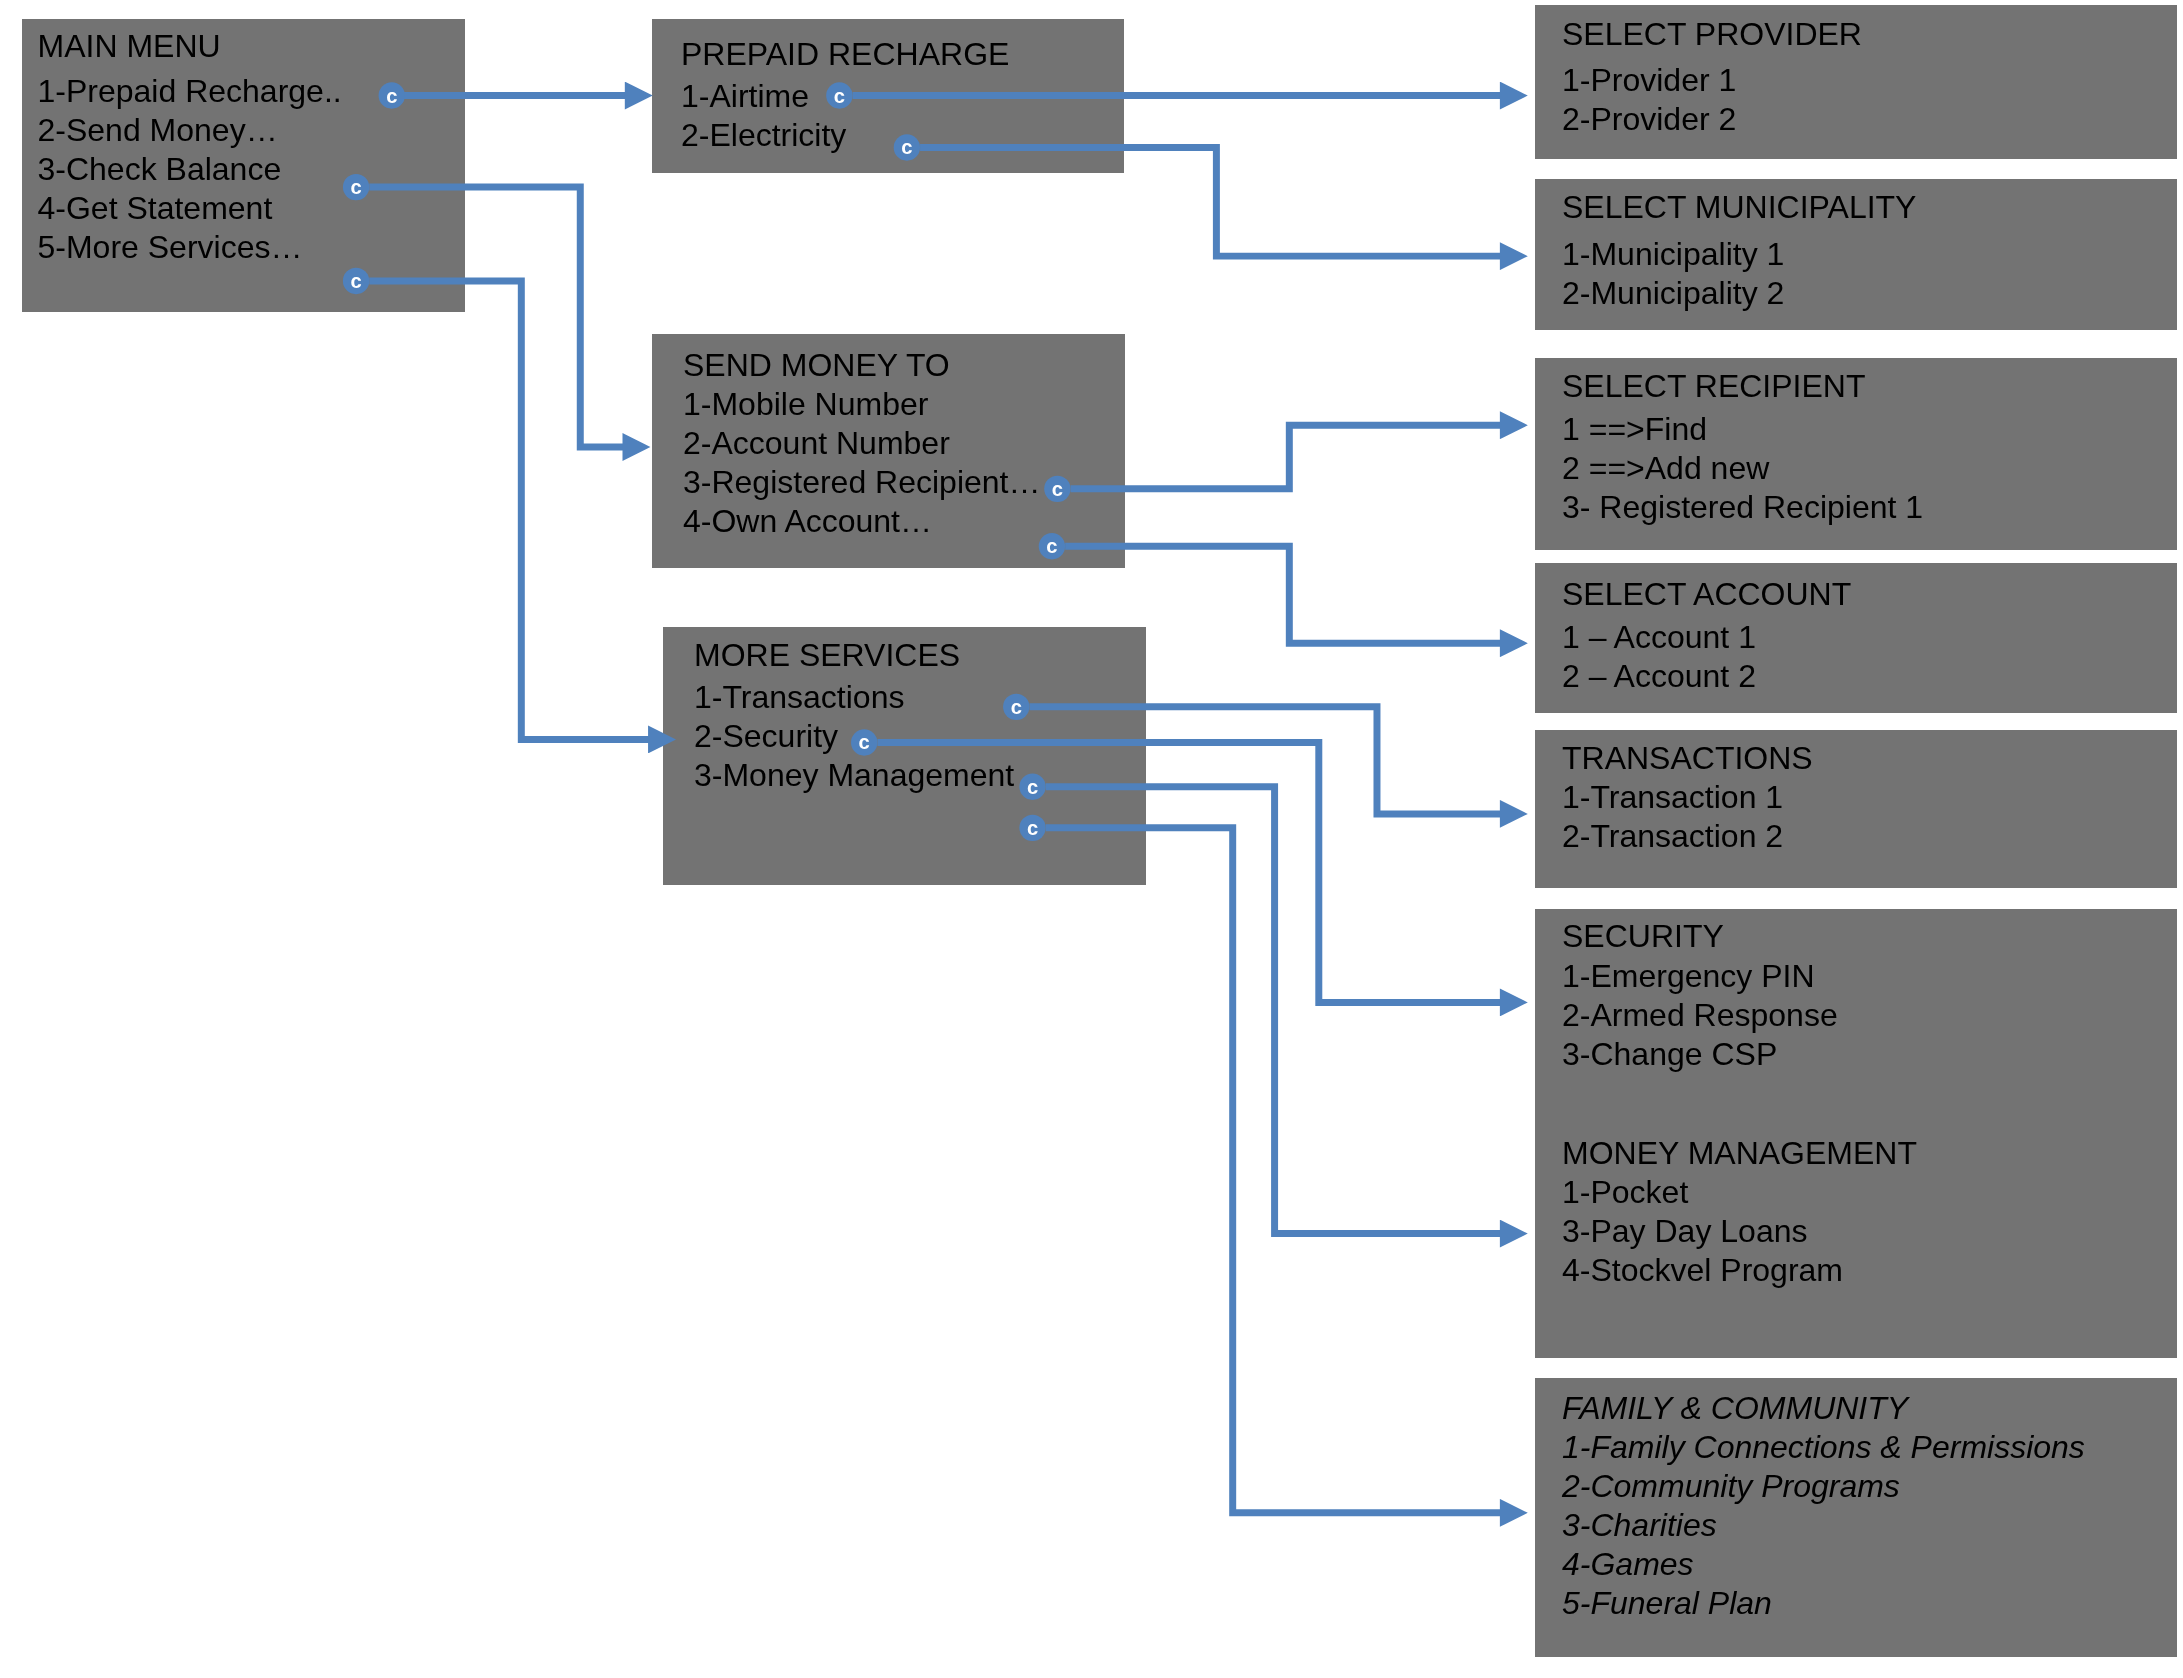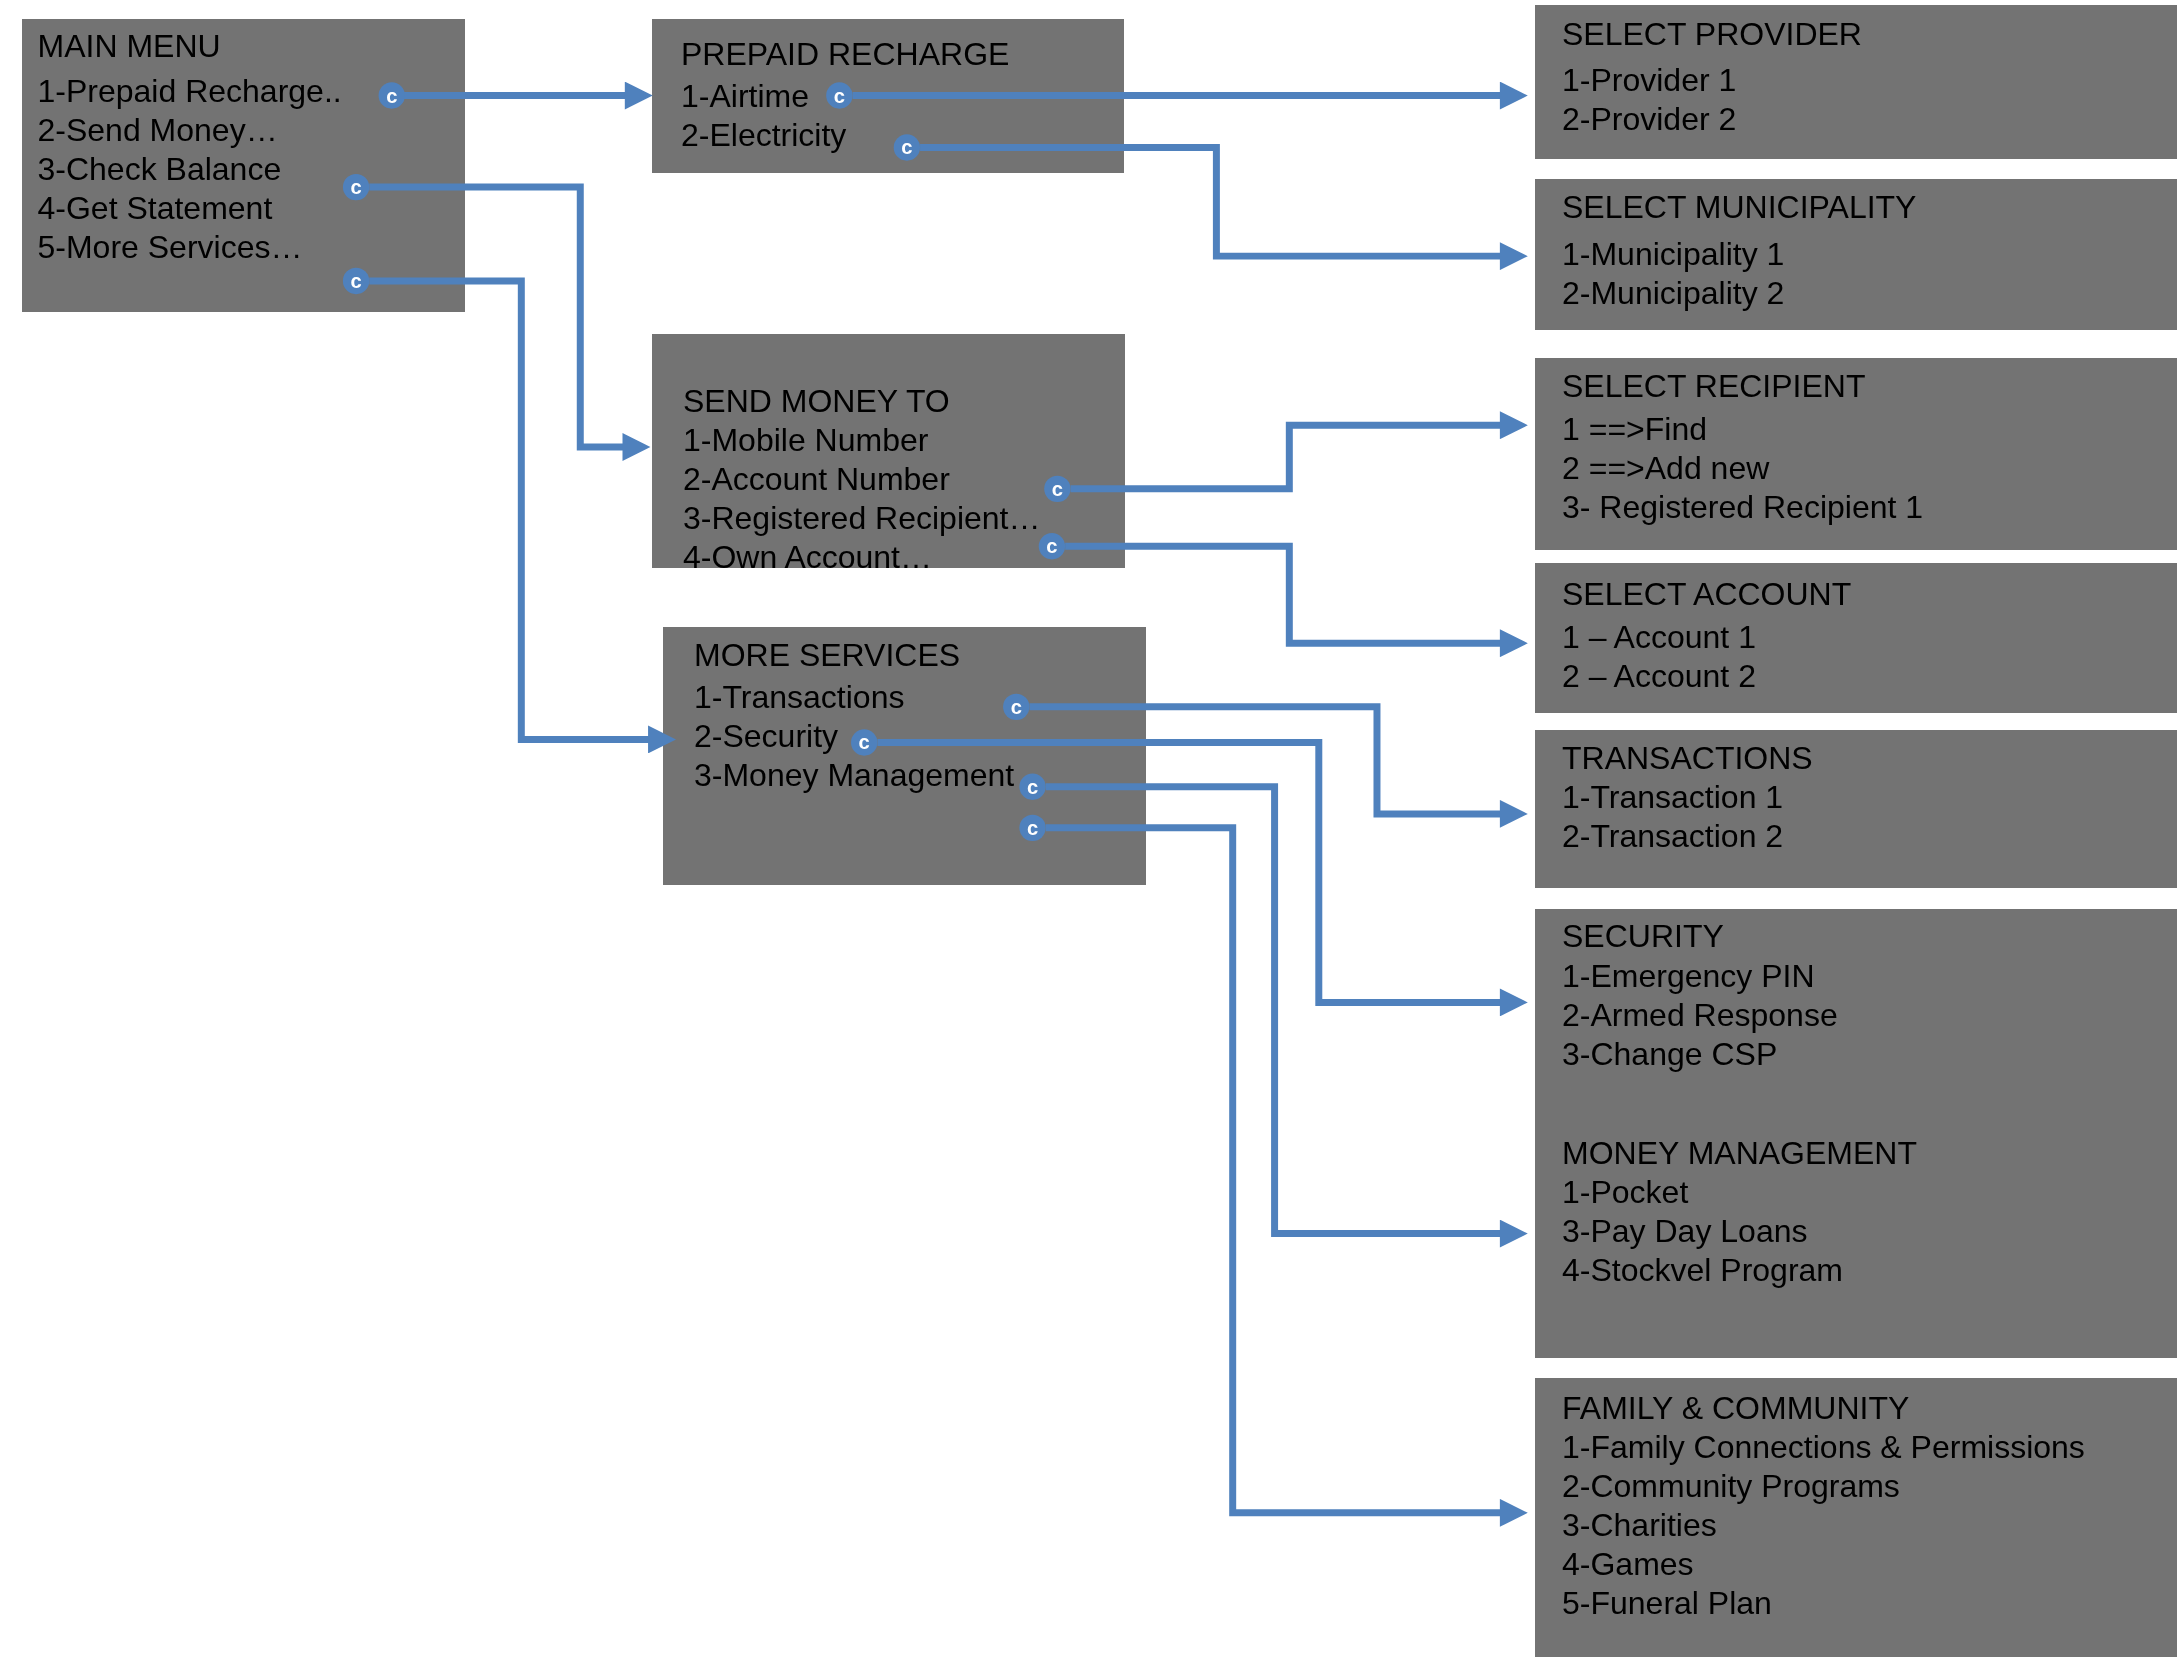--- a/index.html
+++ b/index.html
@@ -41,21 +41,21 @@
       <div class="item">3-Check Balance</div>
       <div class="item">4-Get Statement</div>
       <div class="item">5-More Services…</div>
     </div>
     <div class="box" style="left: 652px; top: 19.4px; width: 472px; height: 154px; padding-top: 15.5px; padding-left: 29px;">
       <div class="title" style="margin-bottom: 3.1px;">PREPAID RECHARGE</div>
       <div class="item">1-Airtime</div>
       <div class="item">2-Electricity</div>
     </div>
     <div class="box" style="left: 652px; top: 334px; width: 473px; height: 234px; padding-top: 12.4px; padding-left: 31px;">
-      <div class="title" style="margin-bottom: 0px; margin-top: 36px;">SEND MONEY TO</div>
+      <div class="title" style="margin-bottom: 0px;">SEND MONEY TO</div>
       <div class="item">1-Mobile Number</div>
       <div class="item">2-Account Number</div>
       <div class="item">3-Registered Recipient…</div>
       <div class="item">4-Own Account…</div>
     </div>
     <div class="box" style="left: 663px; top: 627px; width: 483px; height: 258px; padding-top: 9.3px; padding-left: 31px;">
       <div class="title" style="margin-bottom: 2.3px;">MORE SERVICES</div>
       <div class="item">1-Transactions</div>
       <div class="item">2-Security</div>
       <div class="item">3-Money Management</div>
@@ -91,21 +91,21 @@
       <div class="item">1-Emergency PIN</div>
       <div class="item">2-Armed Response</div>
       <div class="item">3-Change CSP</div>
     </div>
     <div class="box" style="left: 1535px; top: 1121px; width: 642px; height: 237px; padding-top: 13px; padding-left: 27px;">
       <div class="title" style="margin-bottom: 0px;">MONEY MANAGEMENT</div>
       <div class="item">1-Pocket</div>
       <div class="item">3-Pay Day Loans</div>
       <div class="item">4-Stockvel Program</div>
     </div>
-    <div class="box" style="left: 1535px; top: 1378px; width: 642px; height: 279px; padding-top: 11px; padding-left: 27px;">
+    <div class="box" style="left: 1535px; top: 1378px; width: 642px; height: 279px; padding-top: 11px; padding-left: 27px; font-style: italic;">
       <div class="title" style="margin-bottom: 0px;">FAMILY &amp; COMMUNITY</div>
       <div class="item">1-Family Connections &amp; Permissions</div>
       <div class="item">2-Community Programs</div>
       <div class="item">3-Charities</div>
       <div class="item">4-Games</div>
       <div class="item">5-Funeral Plan</div>
     </div>
     <svg class="connectors" width="2183" height="1679" viewBox="0 0 2814 2164">
       <defs>
         <marker id="arrow" viewBox="0 0 10 10" refX="1" refY="5" markerWidth="4.5" markerHeight="4" orient="auto">

